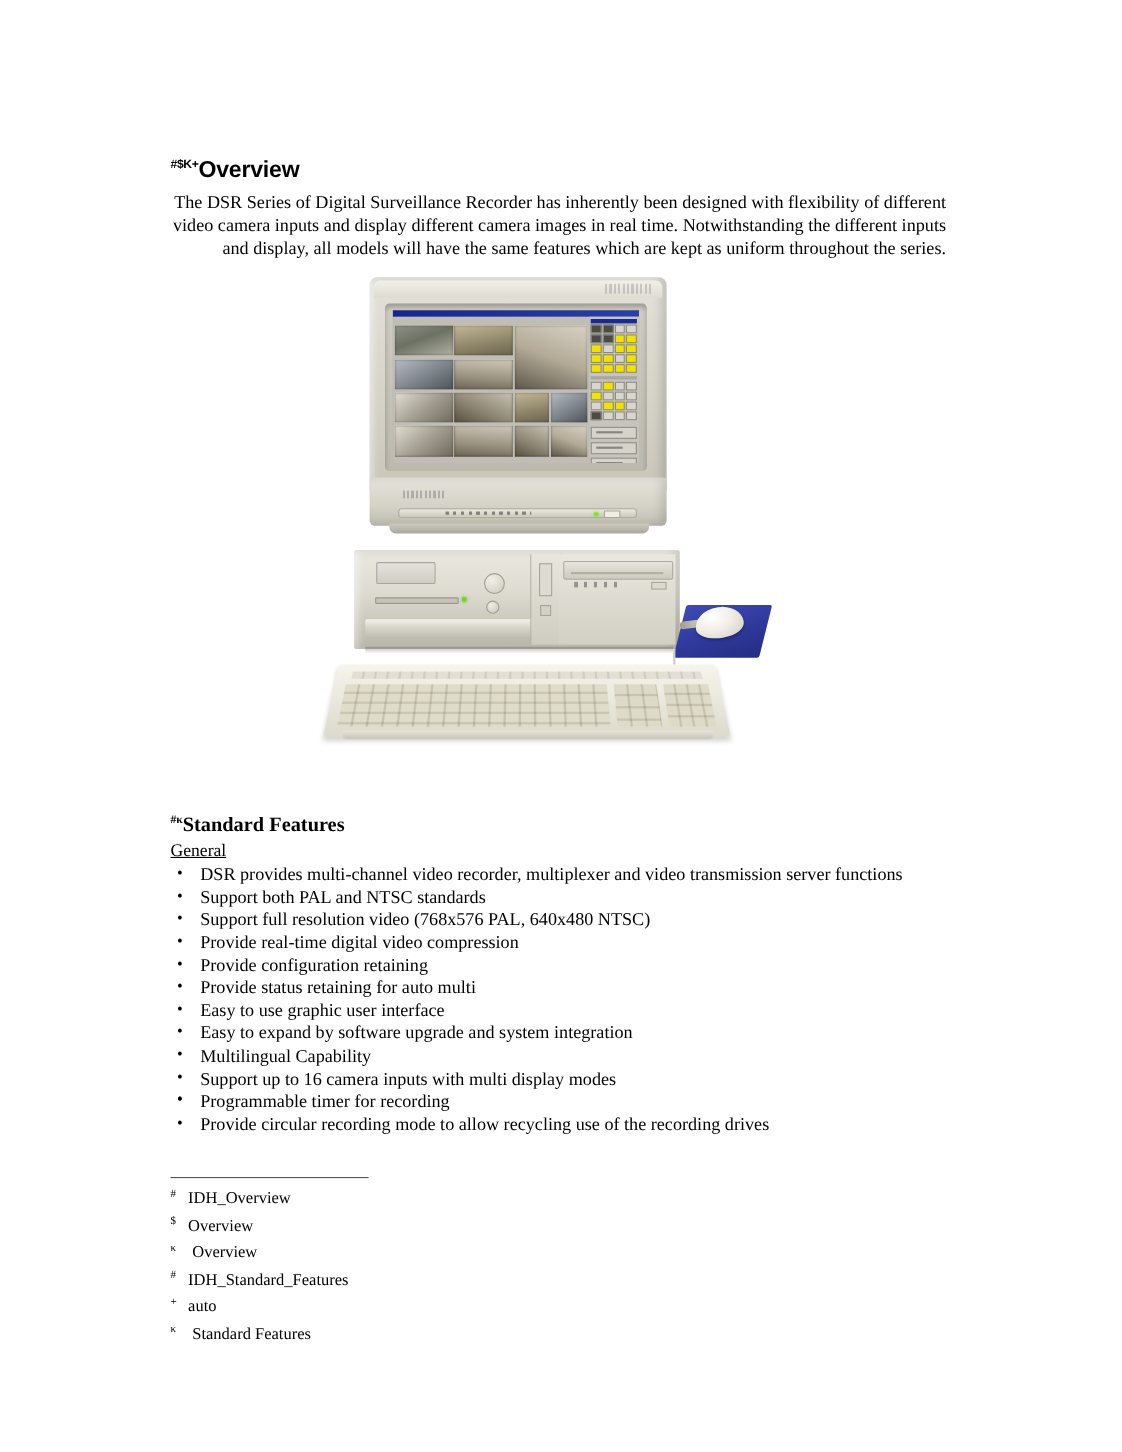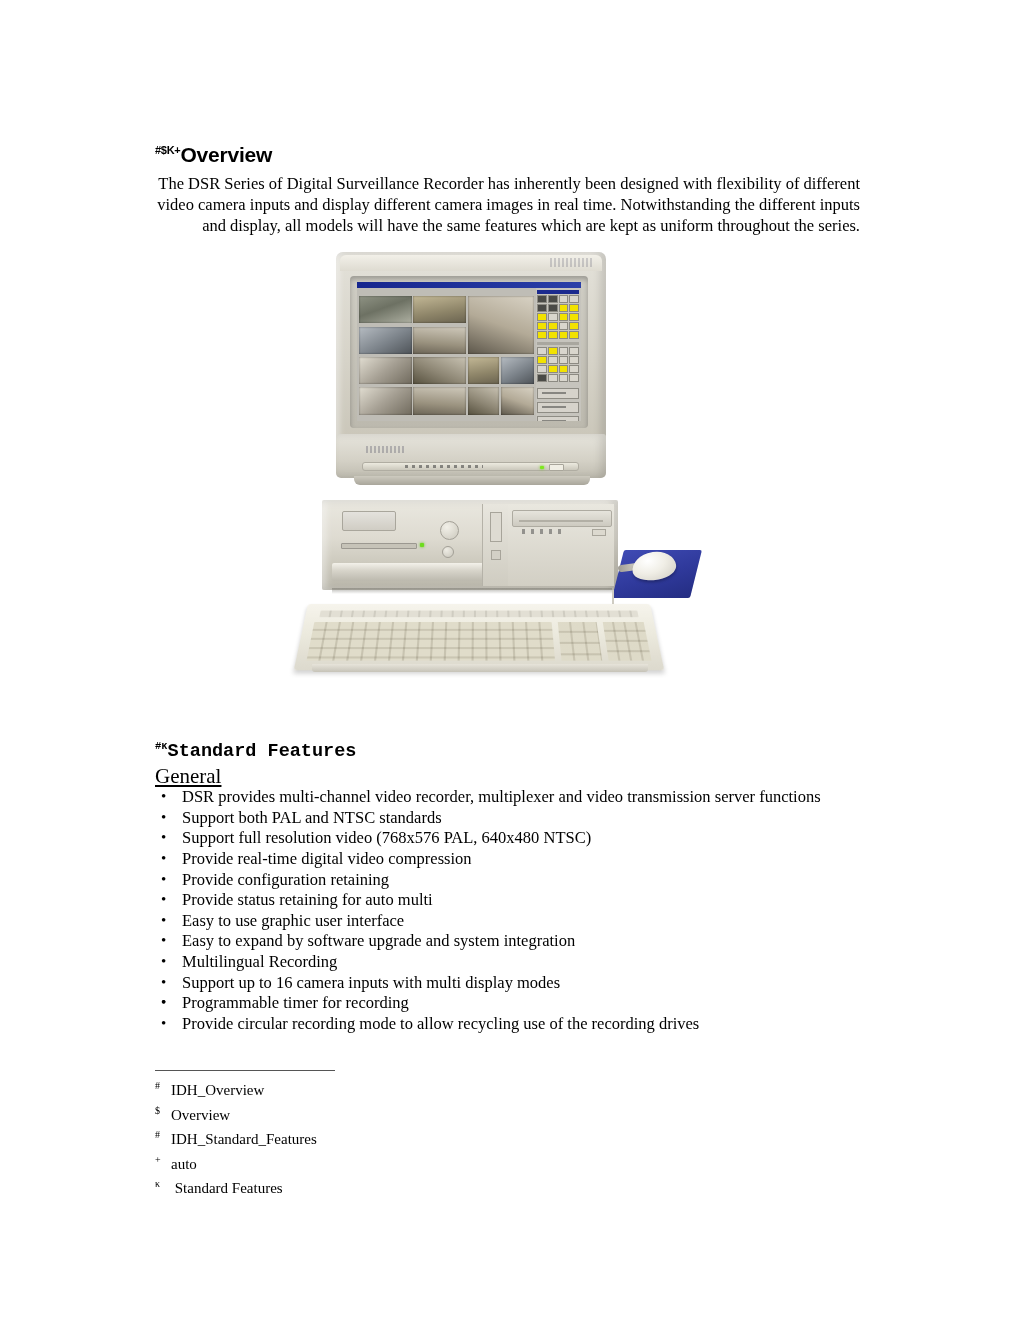--- a/index.html
+++ b/index.html
@@ -48,34 +48,34 @@
   }
 
   p.intro {
     font-size: 16.5px;
     line-height: 21px;
     margin: 0;
     text-align: right;
   }
 
   h2.sec-heading {
-    font-family: Liberation Mono, monospace;
+    font-family: Liberation Serif, serif;
     font-weight: bold;
     font-size: 18.5px;
     line-height: 22px;
     margin: 0 0 3px 0;
   }
   h2.sec-heading .marks {
     font-size: 10.5px;
     vertical-align: super;
     font-weight: bold;
   }
 
   .subhead {
-    font-size: 21px;
+    font-size: 16px;
     line-height: 20px;
     text-decoration: underline;
     margin: 0 0 1px 0;
   }
 
   ul.features {
     list-style: none;
     margin: 0;
     padding: 0;
   }
@@ -697,36 +697,37 @@
       <div class="subhead">General</div>
       <ul class="features">
         <li><span class="bullet">•</span><span>DSR provides multi-channel video recorder, multiplexer and video transmission server functions</span></li>
         <li><span class="bullet">•</span><span>Support both PAL and NTSC standards</span></li>
         <li><span class="bullet">•</span><span>Support full resolution video  (768x576 PAL, 640x480 NTSC)</span></li>
         <li><span class="bullet">•</span><span>Provide real-time digital video compression</span></li>
         <li><span class="bullet">•</span><span>Provide configuration retaining</span></li>
         <li><span class="bullet">•</span><span>Provide status retaining for auto multi</span></li>
         <li><span class="bullet">•</span><span>Easy to use graphic user interface</span></li>
         <li><span class="bullet">•</span><span>Easy to expand by software upgrade and system integration</span></li>
-        <li><span class="bullet">•</span><span>Multilingual Recording</span></li>
+        <li><span class="bullet">•</span><span>Multilingual Capability</span></li>
       </ul>
     </div>
 
     <div>
       <ul class="features">
         <li><span class="bullet">•</span><span>Support up to 16 camera inputs with multi display modes</span></li>
         <li><span class="bullet">•</span></li>
         <li><span class="bullet">•</span><span>Programmable timer for recording</span></li>
         <li><span class="bullet">•</span><span>Provide circular recording mode to allow recycling use of the recording drives</span></li>
       </ul>
     </div>
   </div>
 
   <div class="footnotes">
     <div class="fn-rule"></div>
     <div class="fn-line"><span class="fn-mark">#</span><span>IDH_Overview</span></div>
     <div class="fn-line"><span class="fn-mark">$</span><span>Overview</span></div>
+    <div class="fn-line"><span class="fn-mark">κ</span><span> Overview</span></div>
     <div class="fn-line"><span class="fn-mark">#</span><span>IDH_Standard_Features</span></div>
     <div class="fn-line"><span class="fn-mark">+</span><span>auto</span></div>
     <div class="fn-line"><span class="fn-mark">κ</span><span> Standard Features</span></div>
   </div>
 
 </div>
 
 </body></html>

